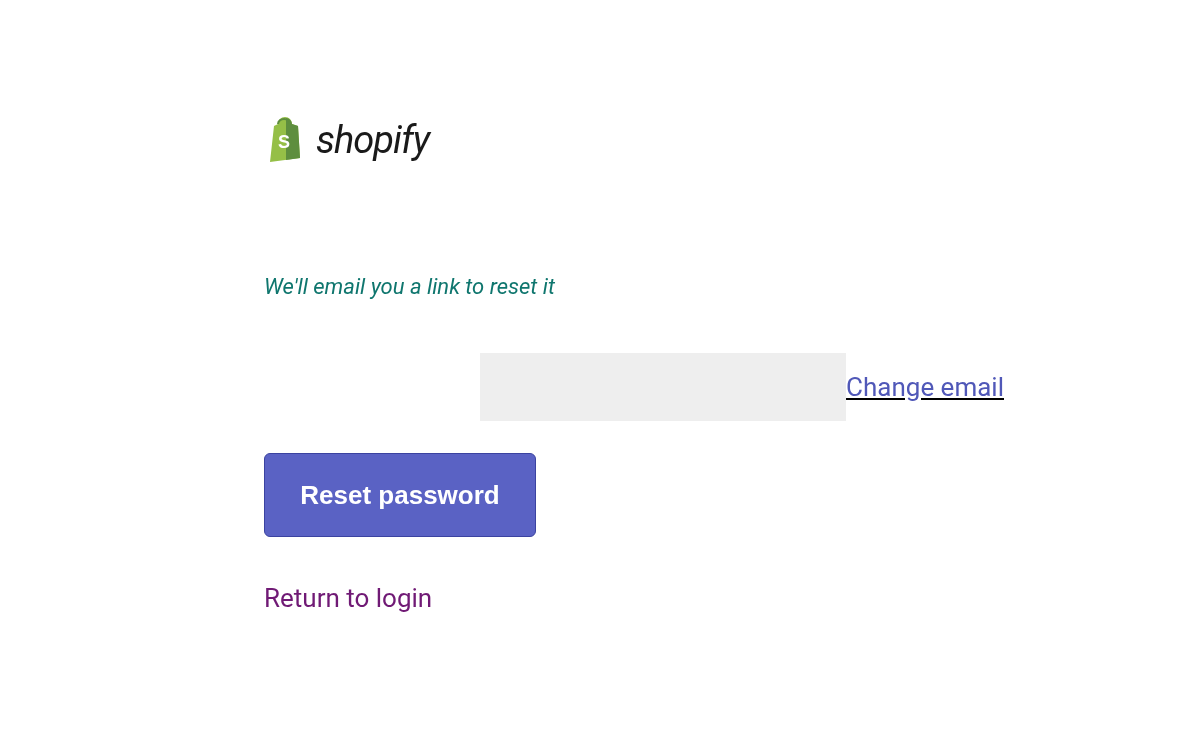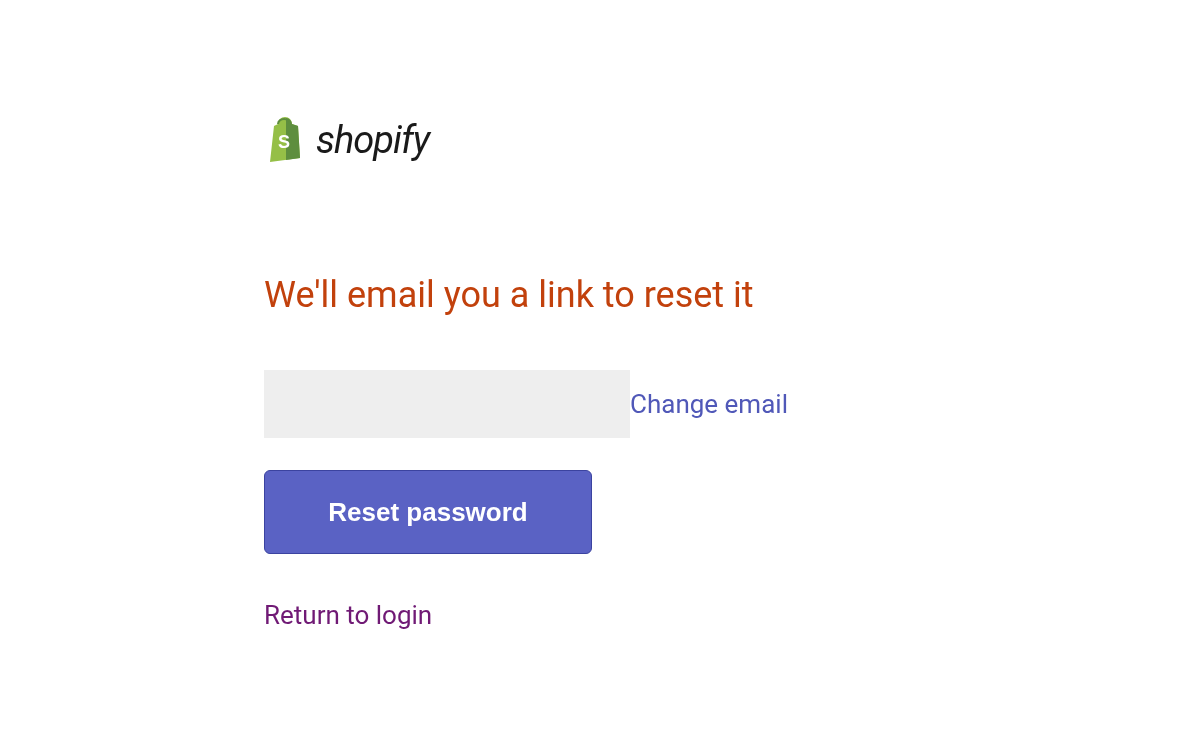--- a/index.html
+++ b/index.html
@@ -38,50 +38,52 @@
       letter-spacing: -1px;
     }
     .heading {
       font-size: 44px;
       font-weight: 700;
       color: #2c2e36;
       margin-bottom: 12px;
       letter-spacing: -0.5px;
     }
     .subheading {
-      font-size: 36px;
+      font-size: 22px;
       font-weight: 400;
-      color: #c2410c;
+      color: #0f766e;
       margin-bottom: 54px;
+      font-style: italic;
     }
     .email-row {
       display: flex;
       align-items: center;
-      justify-content: flex-start;
+      justify-content: flex-end;
       margin-bottom: 32px;
+      text-decoration: underline;
     }
     .email-input {
       width: 366px;
       height: 68px;
       background: #eeeeee;
       border: none;
       outline: none;
       font-size: 22px;
       padding: 0 16px;
       color: #333;
     }
     .change-email-link {
       font-size: 26px;
       color: #5058b8;
       text-decoration: none;
       cursor: pointer;
       font-weight: 400;
     }
     .reset-button {
-      width: 328px;
+      width: 272px;
       height: 84px;
       background: #5a62c4;
       border: 1px solid #3b43a0;
       border-radius: 6px;
       color: #ffffff;
       font-size: 26px;
       font-weight: 600;
       cursor: pointer;
       margin-bottom: 46px;
     }

